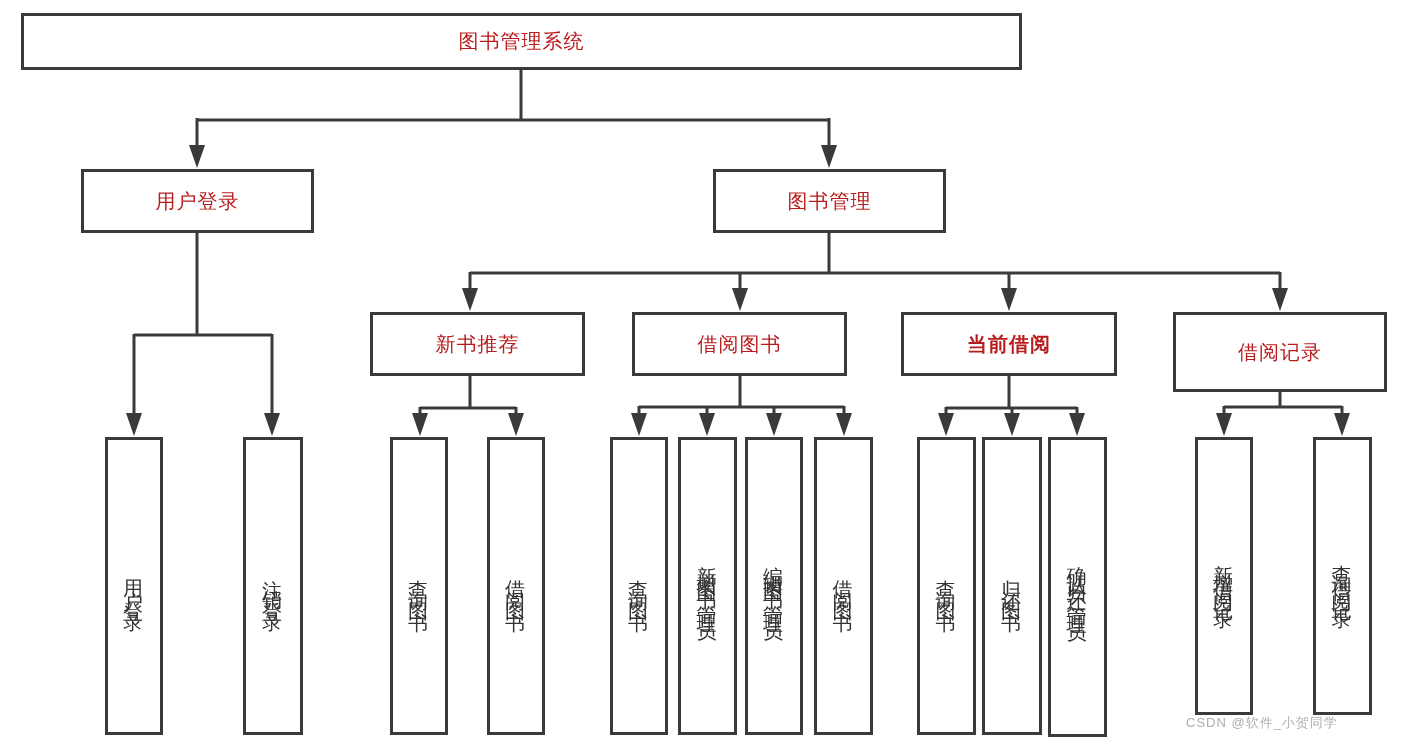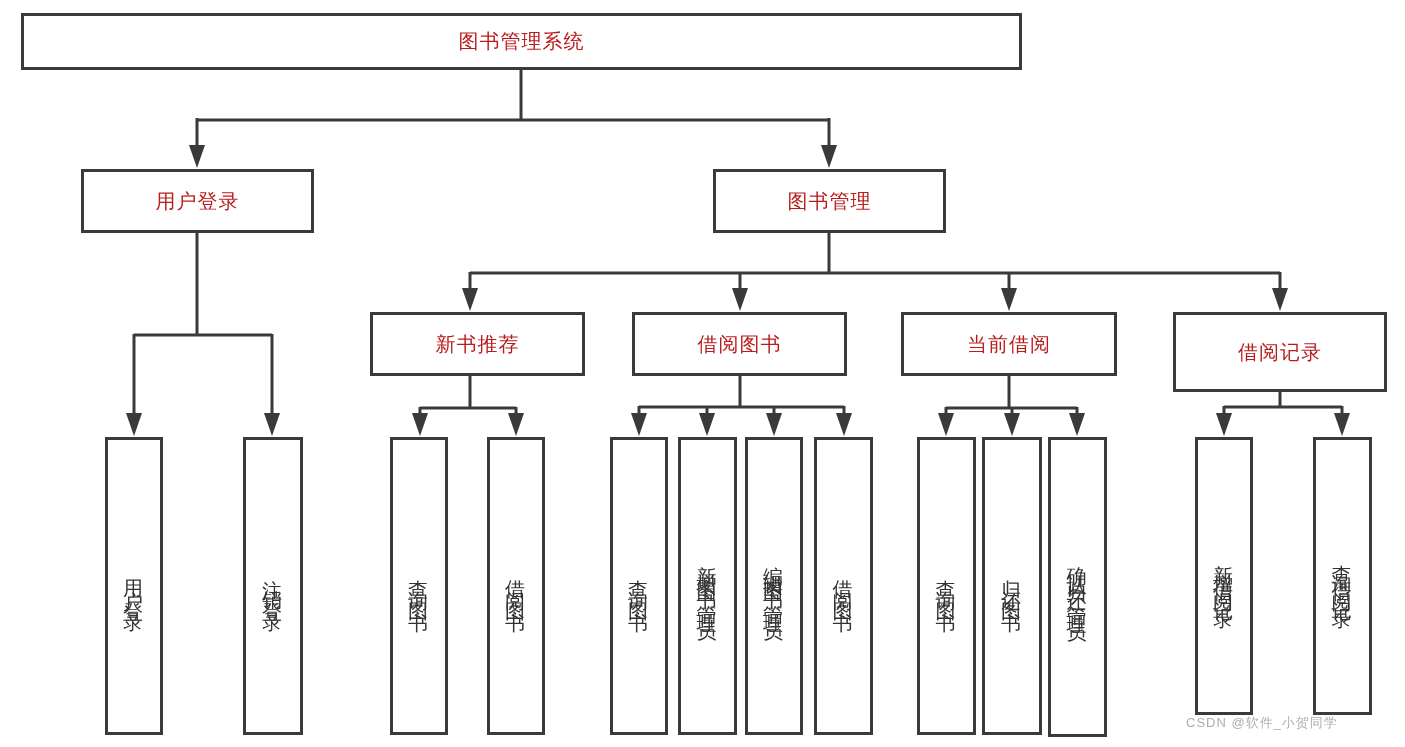--- a/index.html
+++ b/index.html
@@ -87,21 +87,21 @@
     </g>
   </svg>
 
   <div class="node" style="left:21px;top:13px;width:1001px;height:57px;">图书管理系统</div>
 
   <div class="node" style="left:81px;top:169px;width:233px;height:64px;">用户登录</div>
   <div class="node" style="left:713px;top:169px;width:233px;height:64px;font-family:Liberation Mono, monospace;">图书管理</div>
 
   <div class="node" style="left:370px;top:312px;width:215px;height:64px;">新书推荐</div>
   <div class="node" style="left:632px;top:312px;width:215px;height:64px;">借阅图书</div>
-  <div class="node" style="left:901px;top:312px;width:216px;height:64px;">当前借阅</div>
+  <div class="node" style="left:901px;top:312px;width:216px;height:64px;font-weight:bold;">当前借阅</div>
   <div class="node" style="left:1173px;top:312px;width:214px;height:80px;text-align:right;">借阅记录</div>
 
   <div class="vnode" style="left:105px;top:437px;width:58px;height:298px;">用户登录</div>
   <div class="vnode" style="left:243px;top:437px;width:60px;height:298px;">注销登录</div>
 
   <div class="vnode" style="left:390px;top:437px;width:58px;height:298px;">查询图书</div>
   <div class="vnode" style="left:487px;top:437px;width:58px;height:298px;">借阅图书</div>
 
   <div class="vnode" style="left:610px;top:437px;width:58px;height:298px;">查询图书</div>
   <div class="vnode" style="left:678px;top:437px;width:59px;height:298px;letter-spacing:8px;">新增图书（管理员）</div>

